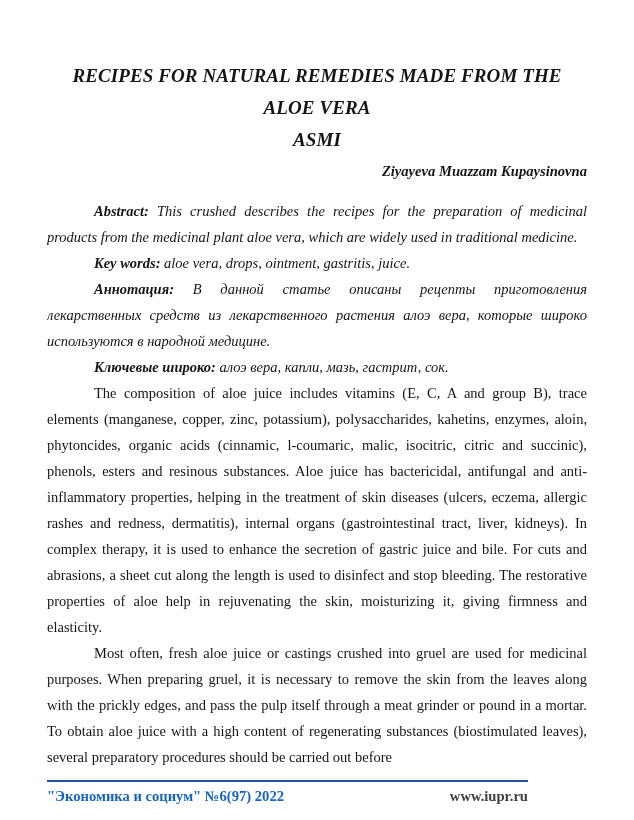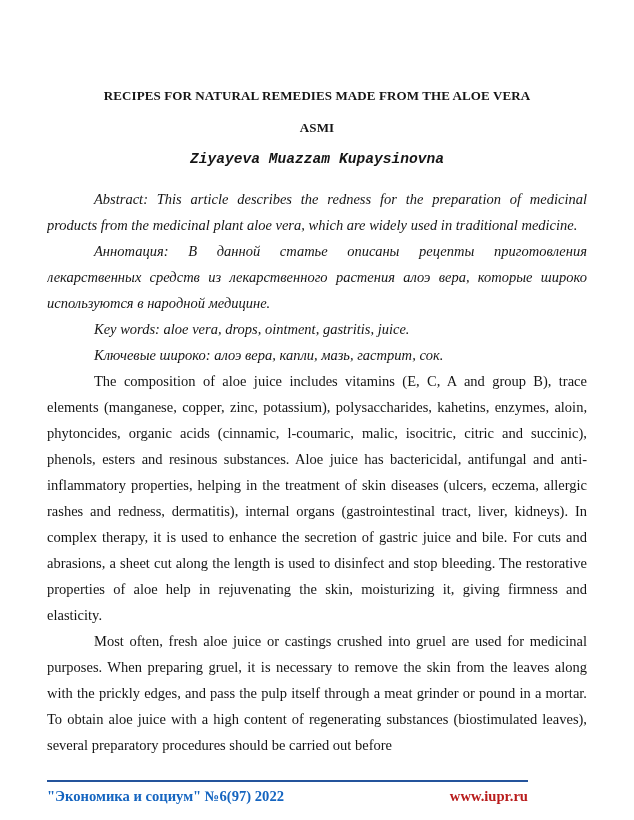--- a/index.html
+++ b/index.html
@@ -15,46 +15,46 @@
   }
   .content {
     position: absolute;
     top: 0;
     left: 47px;
     width: 540px;
     height: 780px;
     overflow: hidden;
   }
   .title {
-    padding-top: 80px;
+    padding-top: 60px;
     text-align: center;
     font-weight: 700;
-    font-size: 13px;
+    font-size: 19px;
     line-height: 32px;
     letter-spacing: 0.1px;
+    font-style: italic;
   }
   .byline-block { margin-top: 4px; }
   .byline {
-    text-align: center;
+    text-align: right;
     font-weight: 700;
     font-style: italic;
     font-size: 14.6px;
     line-height: 22px;
-    font-family: Liberation Mono, monospace;
   }
   .paras { margin-top: 16px; }
   p.para {
     margin: 0;
     text-align: justify;
     text-indent: 47px;
     font-size: 14.5px;
     line-height: 26px;
   }
   p.para.italic { font-style: italic; }
-  .lbl { font-weight: 400; }
+  .lbl { font-weight: 700; }
   .footer {
     position: absolute;
     left: 47px;
     bottom: 14px;
     width: 481px;
   }
   .footer-rule {
     border-top: 2px solid #24549C;
     height: 0;
     margin-bottom: 4px;
@@ -62,21 +62,21 @@
   .footer-row {
     display: flex;
     justify-content: space-between;
     align-items: baseline;
     color: #1565C0;
     font-weight: 700;
     font-size: 14.6px;
     line-height: 20px;
   }
   .footer-row a {
-    color: #b91c1c;
+    color: #404040;
     text-decoration: none;
   }
 </style>
 </head>
 <body>
 
 <div class="page">
   <div class="content">
 
     <div class="title">
@@ -85,31 +85,31 @@
     </div>
 
     <div class="byline-block">
       <div class="byline">Ziyayeva Muazzam Kupaysinovna</div>
     </div>
 
     <div class="paras">
 
       <p class="para italic">
         <span class="lbl">Abstract:</span>
-        <span>This article describes the redness for the preparation of medicinal products from the medicinal plant aloe vera, which are widely used in traditional medicine.</span>
+        <span>This crushed describes the recipes for the preparation of medicinal products from the medicinal plant aloe vera, which are widely used in traditional medicine.</span>
+      </p>
+
+      <p class="para italic">
+        <span class="lbl">Key words:</span>
+        <span>aloe vera, drops, ointment, gastritis, juice.</span>
       </p>
 
       <p class="para italic">
         <span class="lbl">Аннотация:</span>
         <span>В данной статье описаны рецепты приготовления лекарственных средств из лекарственного растения алоэ вера, которые широко используются в народной медицине.</span>
-      </p>
-
-      <p class="para italic">
-        <span class="lbl">Key words:</span>
-        <span>aloe vera, drops, ointment, gastritis, juice.</span>
       </p>
 
       <p class="para italic">
         <span class="lbl">Ключевые широко:</span>
         <span>алоэ вера, капли, мазь, гастрит, сок.</span>
       </p>
 
       <div>
           <p class="para">The composition of aloe juice includes vitamins (E, C, A and group B), trace elements (manganese, copper, zinc, potassium), polysaccharides, kahetins, enzymes, aloin, phytoncides, organic acids (cinnamic, l-coumaric, malic, isocitric, citric and succinic), phenols, esters and resinous substances. Aloe juice has bactericidal, antifungal and anti-inflammatory properties, helping in the treatment of skin diseases (ulcers, eczema, allergic rashes and redness, dermatitis), internal organs (gastrointestinal tract, liver, kidneys). In complex therapy, it is used to enhance the secretion of gastric juice and bile. For cuts and abrasions, a sheet cut along the length is used to disinfect and stop bleeding. The restorative properties of aloe help in rejuvenating the skin, moisturizing it, giving firmness and elasticity.</p>
           <p class="para">Most often, fresh aloe juice or castings crushed into gruel are used for medicinal purposes. When preparing gruel, it is necessary to remove the skin from the leaves along with the prickly edges, and pass the pulp itself through a meat grinder or pound in a mortar. To obtain aloe juice with a high content of regenerating substances (biostimulated leaves), several preparatory procedures should be carried out before</p>

